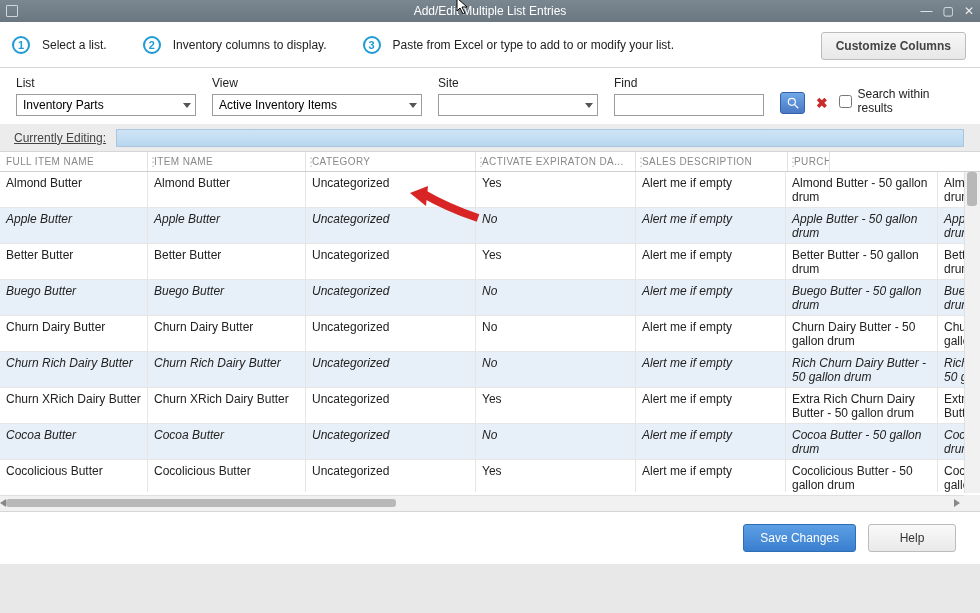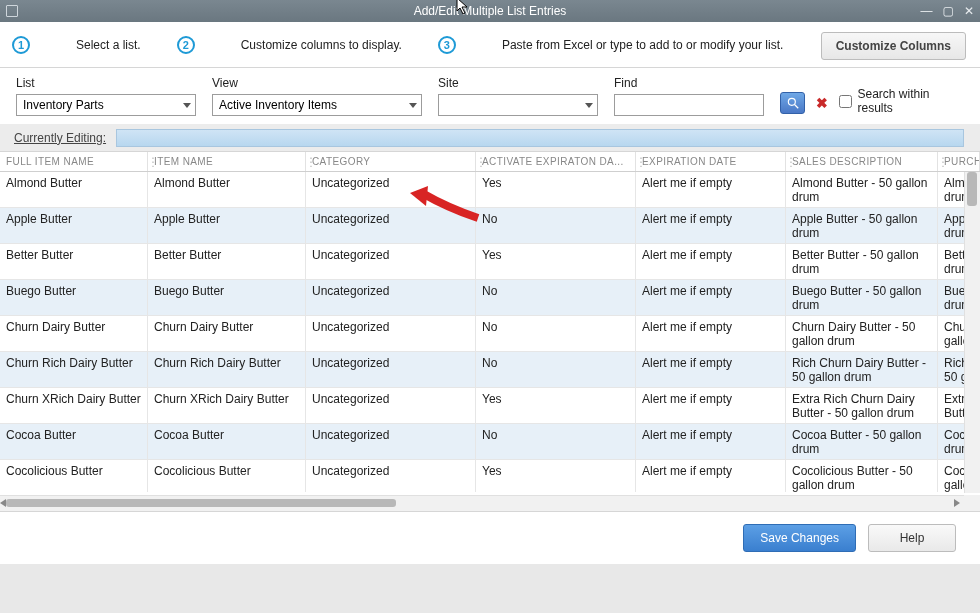--- a/index.html
+++ b/index.html
@@ -67,21 +67,20 @@
       display: inline-flex;
       align-items: center;
       justify-content: center;
       font-size: 11px;
       font-weight: bold;
       margin-right: 12px;
     }
     .step-label {
       color: #222;
       font-size: 12px;
-      margin-left: 34px;
     }
     .customize-btn {
       position: absolute;
       right: 14px;
       top: 10px;
       height: 28px;
       background: linear-gradient(to bottom,#f7f7f7,#e7e7e7);
       border: 1px solid #bcbcbc;
       color: #444;
       font-size: 12px;
@@ -220,21 +219,21 @@
     .grid-body {
       height: 320px;
       overflow:hidden;
     }
     .row {
       display:flex;
       height: 36px;
       border-bottom: 1px solid #e6e6e6;
     }
     .row.odd { background:#fff; }
-    .row.even { background:#e7f0f8; }
+    .row.even { background:#e7f0f8;font-style:italic; }
     .cell {
       border-right: 1px solid #e6e6e6;
       padding: 4px 6px;
       font-size: 12px;
       color:#222;
       overflow:hidden;
     }
     .w1 { width: 148px; }
     .w2 { width: 158px; }
     .w3 { width: 170px; }
@@ -362,21 +361,21 @@
   <path d="M1 1 L1 14 L4 11 L7 17 L9 16 L6 10 L11 10 Z" fill="#fff" stroke="#000" stroke-width="1"></path>
 </svg>
 
 <div class="steps-bar">
   <div class="step">
     <span class="step-num">1</span>
     <span class="step-label">Select a list.</span>
   </div>
   <div class="step">
     <span class="step-num">2</span>
-    <span class="step-label">Customize columns to display.</span>
+    <span class="step-label">Inventory columns to display.</span>
   </div>
   <div class="step">
     <span class="step-num">3</span>
     <span class="step-label">Paste from Excel or type to add to or modify your list.</span>
   </div>
   <button class="customize-btn">Customize Columns</button>
 </div>
 
 <div class="filter-row">
   <div class="field-col">
@@ -425,21 +424,20 @@
   <span class="lab">Currently Editing:</span>
   <div class="field"></div>
 </div>
 
 <div class="grid-wrap">
   <div class="grid-header">
     <div class="hcell w1">FULL ITEM NAME</div>
     <div class="hcell w2">ITEM NAME</div>
     <div class="hcell w3">CATEGORY</div>
     <div class="hcell w4">ACTIVATE EXPIRATON DA...</div>
-    <div class="hcell w5">EXPIRATION DATE</div>
     <div class="hcell w6">SALES DESCRIPTION</div>
     <div class="hcell w7">PURCHA</div>
   </div>
   <div class="grid-body" id="grid-body">
       <div class="row odd">
         <div class="cell w1">Almond Butter</div>
         <div class="cell w2">Almond Butter</div>
         <div class="cell w3">Uncategorized</div>
         <div class="cell w4">Yes</div>
         <div class="cell w5">Alert me if empty</div>

